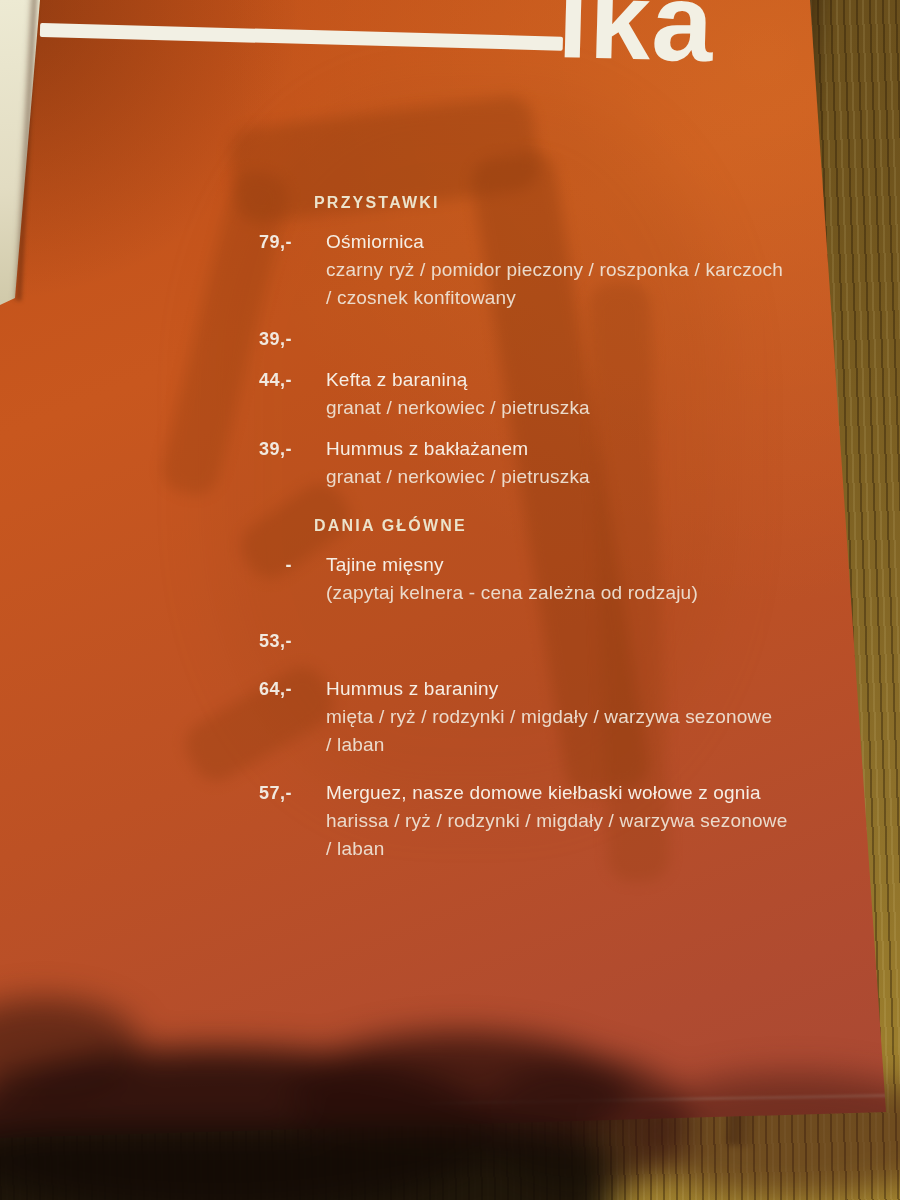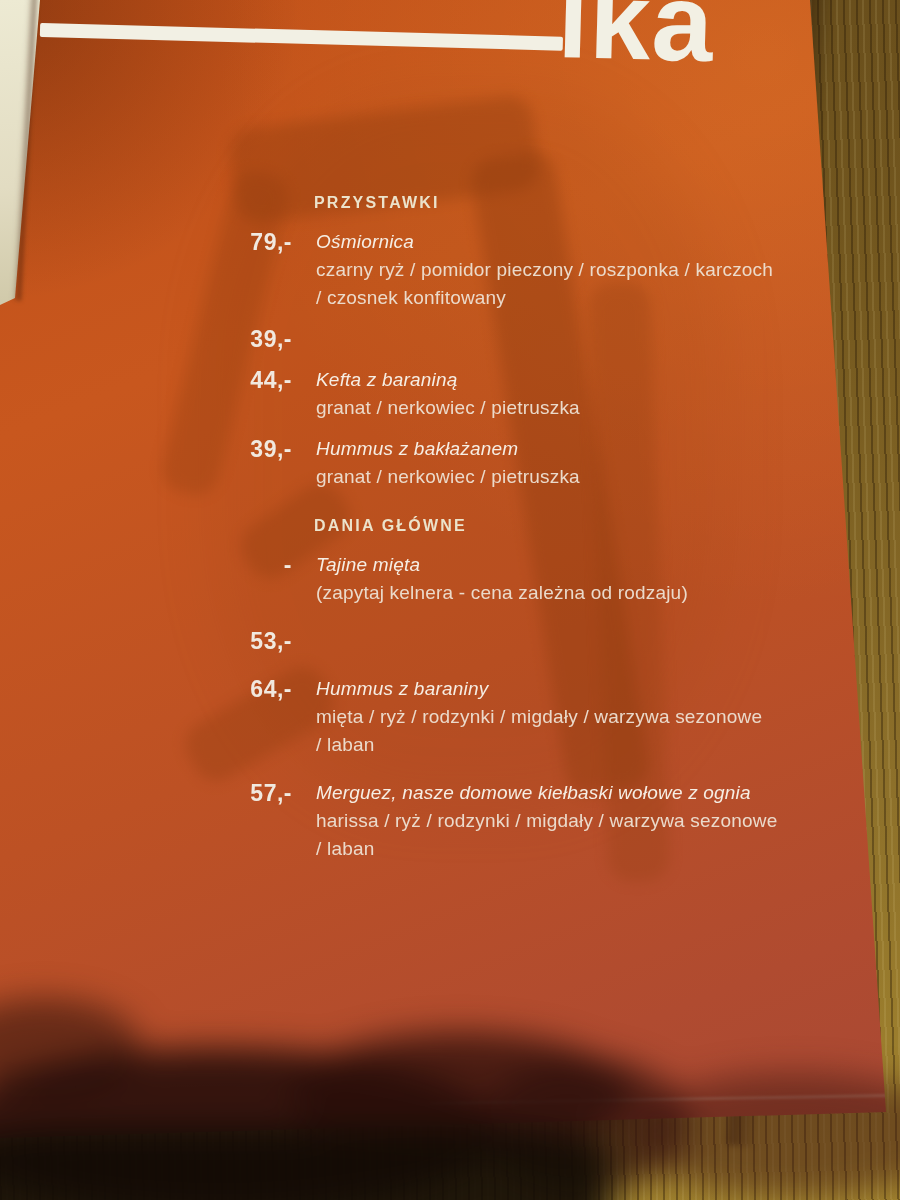--- a/index.html
+++ b/index.html
@@ -51,24 +51,24 @@
 
   
   .menu-content{left:234px;top:194px;width:585px;color:#f3eadf;}
   .sec-title{font-size:16px;font-weight:700;letter-spacing:2.2px;line-height:18px;
     color:#ece3cb;padding-left:80px;}
   .section .sec-title{margin-bottom:16px;}
   .section-2{margin-top:26px;}
   .item{display:flex;align-items:flex-start;}
   .section-1 .item{margin-bottom:13px;}
   .section-2 .item{margin-bottom:20px;}
-  .price{flex:0 0 58px;text-align:right;font-weight:700;font-size:23px;
-    letter-spacing:.5px;line-height:28px;color:#f1e9df;margin-right:24px;}
+  .price{flex:0 0 58px;text-align:right;font-weight:700;font-size:18px;
+    letter-spacing:.5px;line-height:28px;color:#f1e9df;margin-right:34px;}
   .lines{width:500px;font-size:19px;line-height:28px;letter-spacing:.2px;}
-  .iname{color:#f6eee4;font-style:italic;}
+  .iname{color:#f6eee4;}
   .idesc{color:#eee2d4;white-space:pre-line;opacity:.95;}
 
   
   .edge-light{left:430px;top:1098px;width:460px;height:3px;background:rgba(225,210,190,.30);
     transform:rotate(-1deg);filter:blur(1px);}
 
   
   .shadow-layer{inset:0;pointer-events:none;filter:blur(16px);}
   .sh{position:absolute;border-radius:50%;}
   .sh1{left:-60px;top:1048px;width:560px;height:165px;background:rgba(30,10,8,.85);}
@@ -144,21 +144,21 @@
         </div>
       </div>
     </div>
 
     <div class="section section-2">
       <div class="sec-title">DANIA GŁÓWNE</div>
 
       <div class="item">
         <div class="price">-</div>
         <div class="lines">
-          <div class="iname">Tajine mięta</div>
+          <div class="iname">Tajine mięsny</div>
           <div class="idesc">(zapytaj kelnera - cena zależna od rodzaju)</div>
         </div>
       </div>
 
       <div class="item">
         <div class="price">53,-</div>
         <div class="lines">
         </div>
       </div>
 

